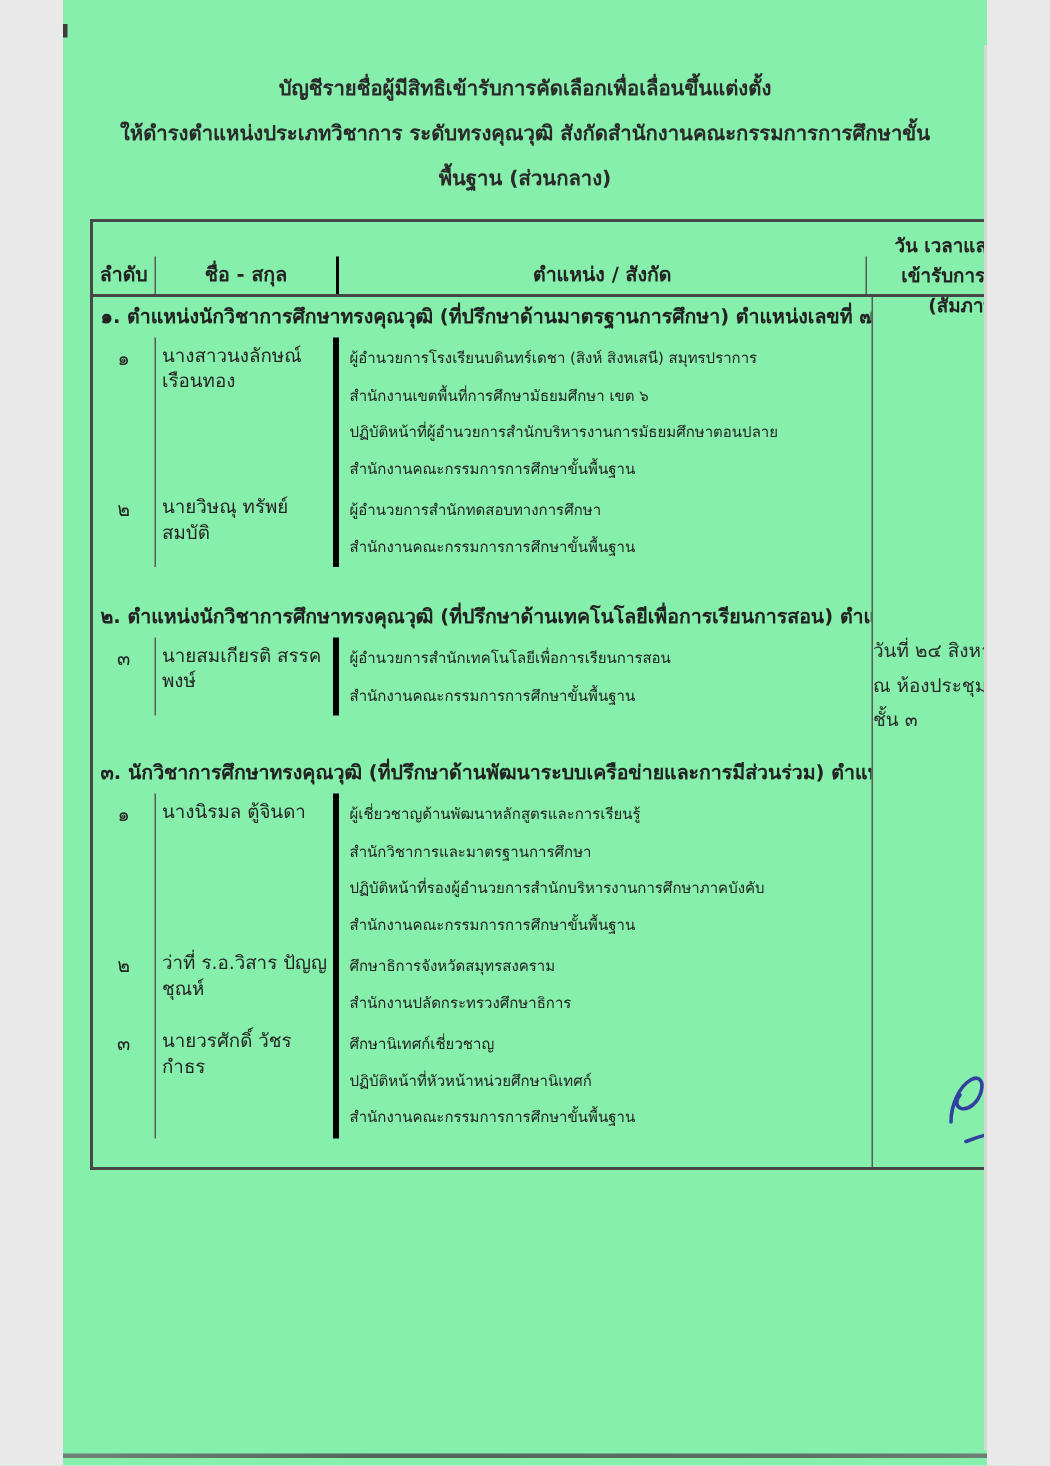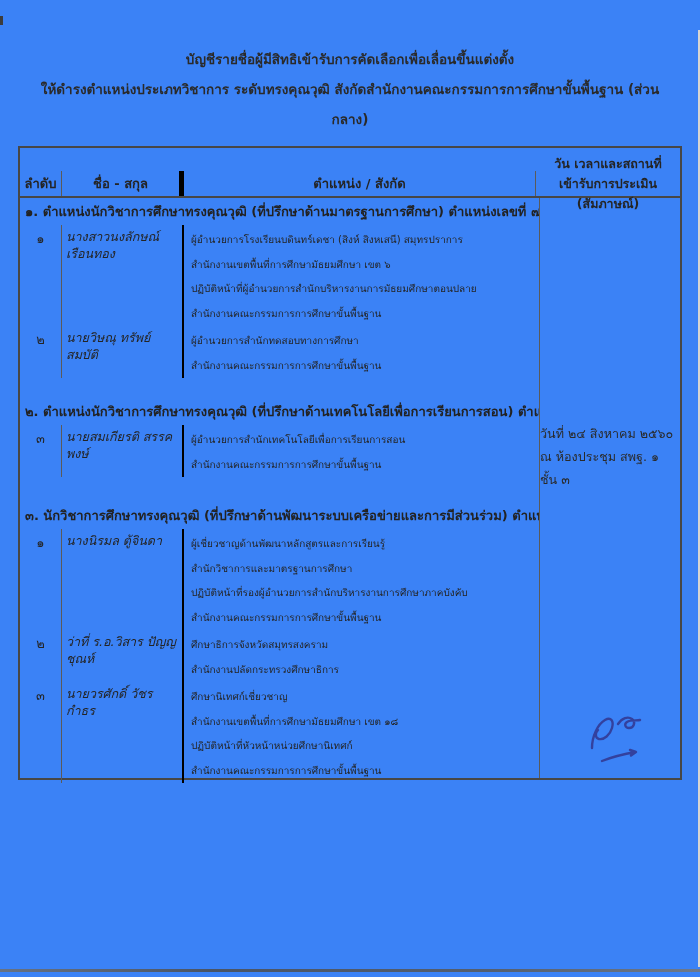--- a/index.html
+++ b/index.html
@@ -1,21 +1,21 @@
 <!DOCTYPE html>
 <html><head>
 <meta charset="utf-8">
 <style>
   * { margin:0; padding:0; box-sizing:border-box; }
   html,body { background:#e9e9e9; }
   .page {
     position:relative;
-    width:700px; height:977px;
+    width:616px; height:977px;
     margin:0 auto;
-    background:#3b82f6;
+    background:#86efac;
     font-family:"DejaVu Sans", sans-serif;
     color:#242424;
     overflow:hidden;
   }
   
   .doc-title {
     position:absolute; top:44px; left:30px; right:30px;
     text-align:center;
     font-size:13.5px; font-weight:600; line-height:30px;
     color:#2a2a2a;
@@ -27,43 +27,43 @@
     border:2px solid #474747;
     font-size:13px;
     background:transparent;
   }
   .thead { display:flex; height:50px; border-bottom:2px solid #474747; }
   .th {
     display:flex; flex-direction:column; justify-content:center;
     text-align:center; font-weight:600; font-size:13px; line-height:20px;margin-top:23px;
   }
   .th-no   { width:42px;  border-right:1px solid #5a5a5a; }
-  .th-name { width:122px; border-right:5px solid #000000; }
+  .th-name { width:122px; border-right:2px solid #000000; }
   .th-pos  { flex:1; }
   .th-when { width:145px; border-left:1px solid #5a5a5a; font-size:12.5px; }
   .tbody { display:flex; height:580px; }
   .tbody-left { width:519px; }
   .tbody-right { width:145px; border-left:1px solid #5a5a5a; position:relative; }
   .section-title {
     height:27px; line-height:27px;
     padding-left:5px;
     font-weight:600; font-size:13px;
     white-space:nowrap; overflow:hidden;
     color:#222;
   }
   .trow { display:flex; }
   .cell-no {
     width:42px; text-align:center;
     border-right:1px solid #5a5a5a;
     font-size:13px; padding-top:3px;
   }
   .cell-name {
     width:122px; padding:3px 3px 0 4px;
-    border-right:2px solid #000000;
-    font-size:12.5px; line-height:17px;font-style:italic;
+    border-right:4px solid #000000;
+    font-size:12.5px; line-height:17px;
   }
   .cell-pos { flex:1; padding:3px 4px 0 7px; }
   .pos-line {
     line-height:24.5px; font-size:10px;
     white-space:nowrap; overflow:hidden;
   }
   
   .schedule-note {
     position:absolute; top:224px; left:0; right:0;
     text-align:left; font-size:12.6px; line-height:23px;
@@ -159,21 +159,20 @@
             <div class="cell-pos">
               <div class="pos-line">ศึกษาธิการจังหวัดสมุทรสงคราม</div>
               <div class="pos-line">สำนักงานปลัดกระทรวงศึกษาธิการ</div>
             </div>
           </div>
           <div class="trow">
             <div class="cell-no">๓</div>
             <div class="cell-name">นายวรศักดิ์ วัชรกำธร</div>
             <div class="cell-pos">
               <div class="pos-line">ศึกษานิเทศก์เชี่ยวชาญ</div>
-              <div class="pos-line">สำนักงานเขตพื้นที่การศึกษามัธยมศึกษา เขต ๑๘</div>
               <div class="pos-line">ปฏิบัติหน้าที่หัวหน้าหน่วยศึกษานิเทศก์</div>
               <div class="pos-line">สำนักงานคณะกรรมการการศึกษาขั้นพื้นฐาน</div>
             </div>
           </div>
         </div>
       <div class="tbody-right">
         <div class="schedule-note">
           <div>วันที่ ๒๔ สิงหาคม ๒๕๖๐</div>
           <div>ณ ห้องประชุม สพฐ. ๑ ชั้น ๓</div>
         </div>

